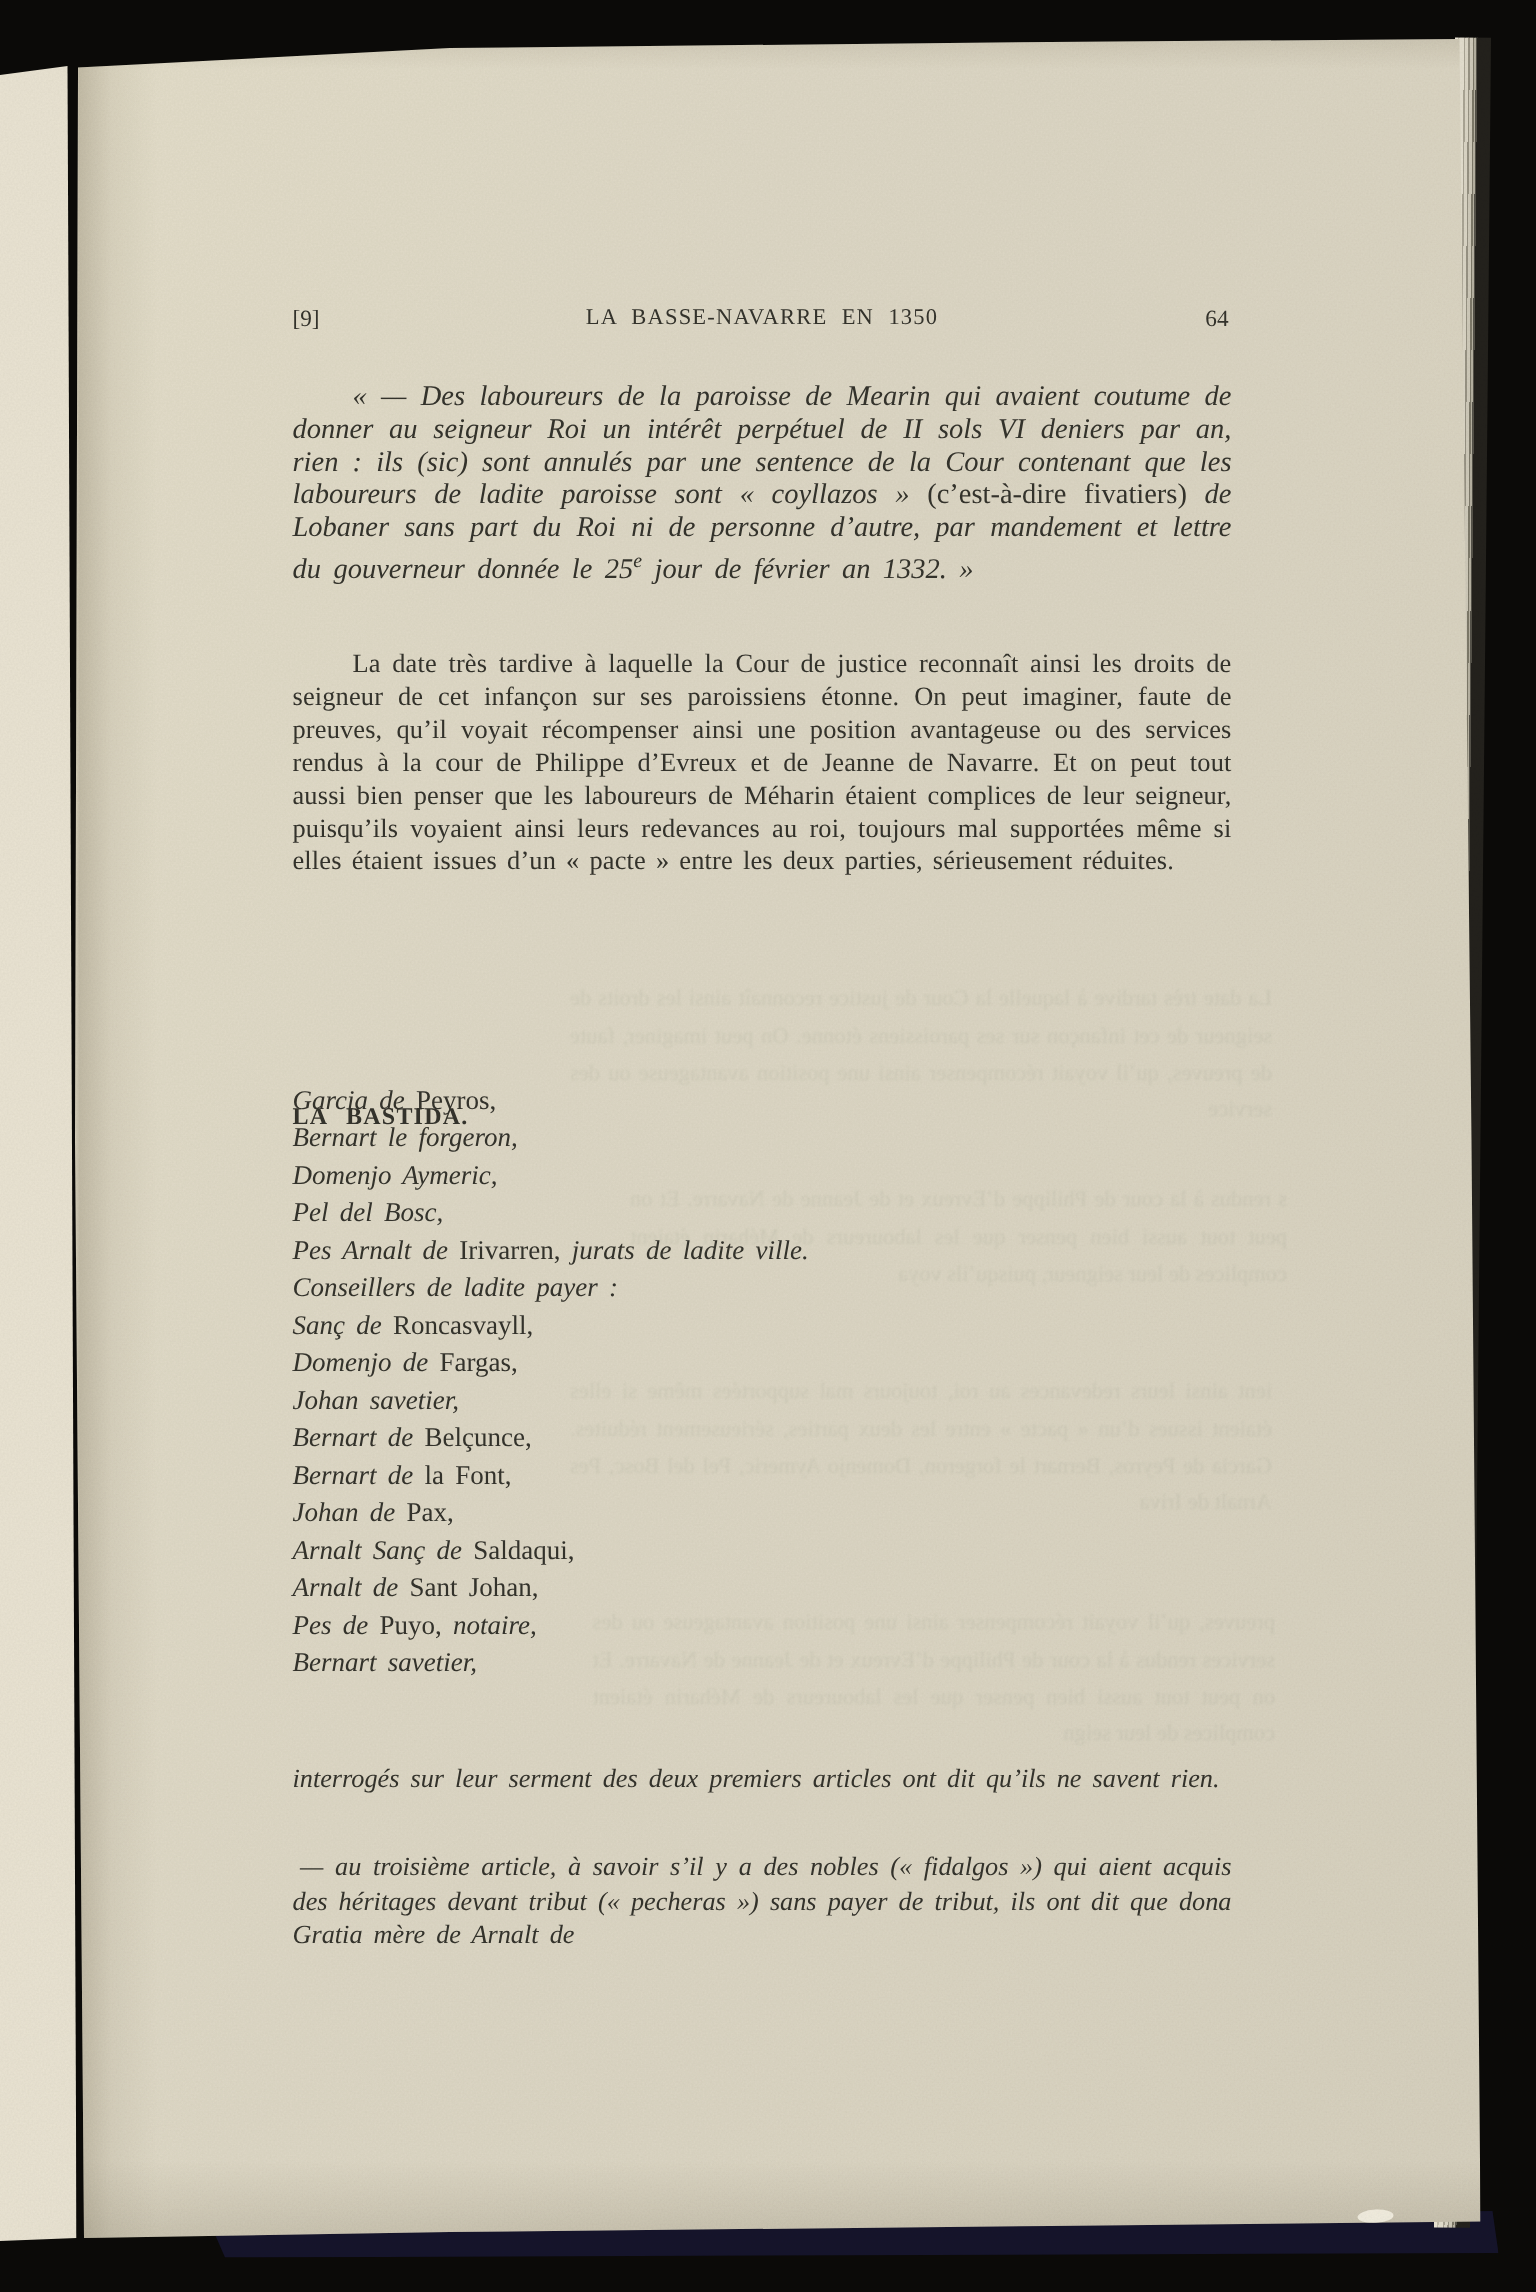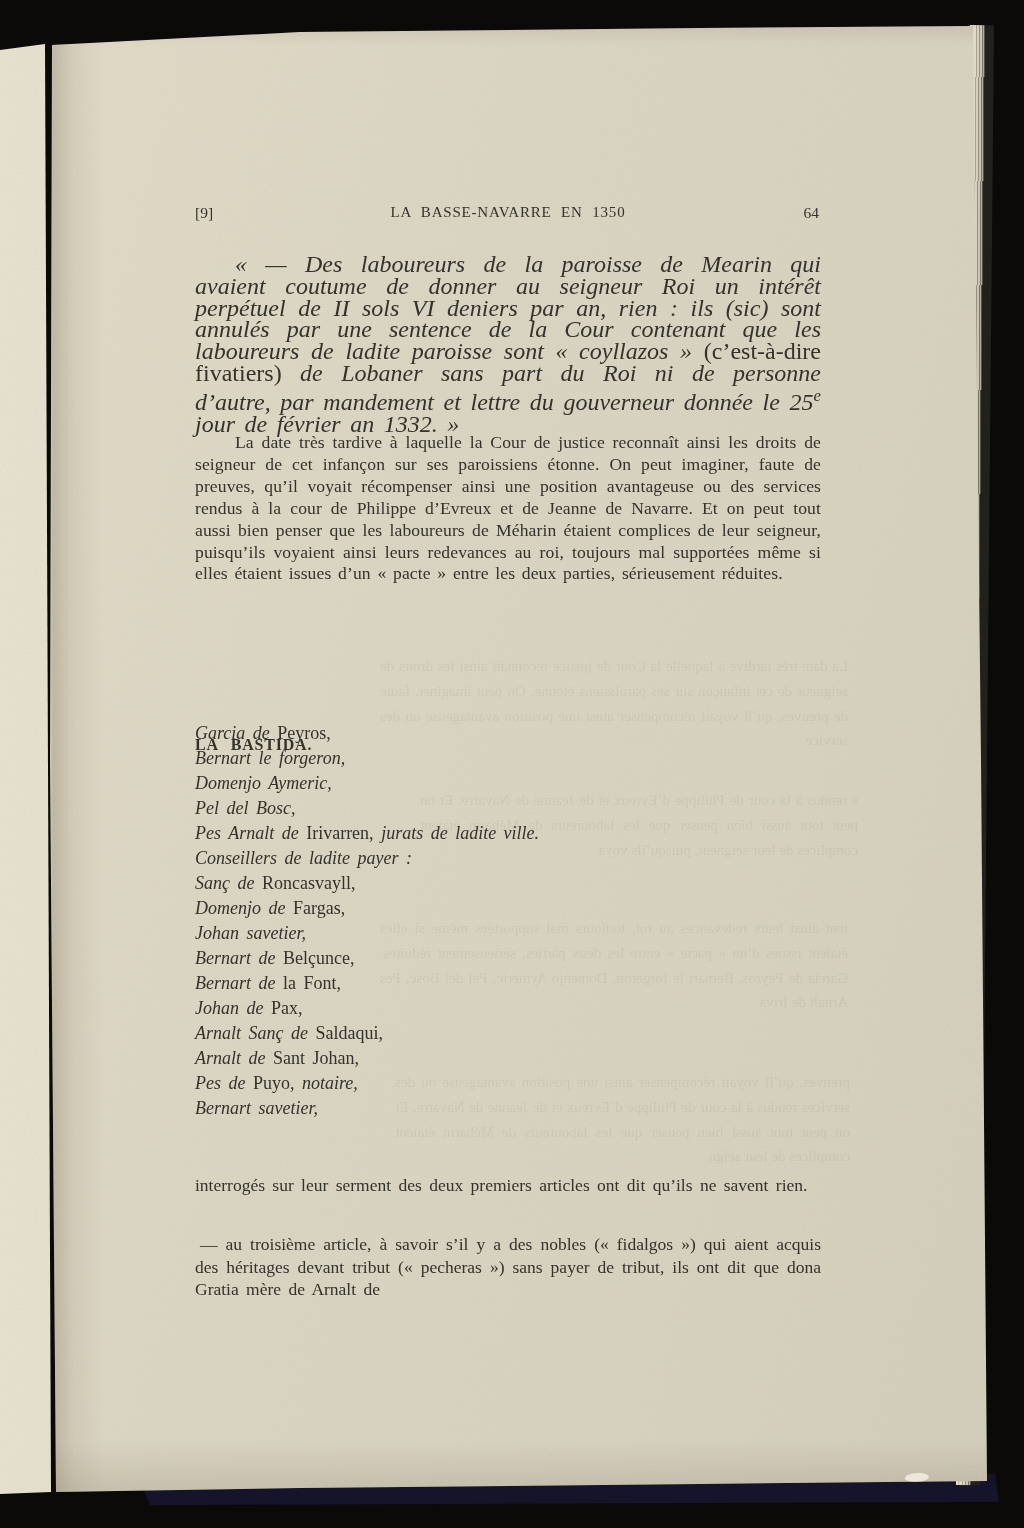--- a/index.html
+++ b/index.html
@@ -50,41 +50,41 @@
   }
   
   .text-block{position:absolute;left:195px;top:0;width:626px;}
   .text-block > *{position:absolute;left:0;right:0;margin:0;}
   .header-row{top:204px;height:24px;font-size:15.5px;}
   .header-marker{position:absolute;left:0;top:0;}
   .header-title{position:absolute;left:0;right:0;top:0;text-align:center;
     font-size:15px;letter-spacing:.8px;word-spacing:5px;}
   .header-pagenum{position:absolute;right:2px;top:0;}
   .quote{
-    top:254px;font-size:24px;line-height:21.8px;font-style:italic;
+    top:254px;font-size:19px;line-height:21.8px;font-style:italic;
     text-align:justify;text-indent:40px;word-spacing:3.5px;
   }
   .seg-roman{font-style:normal;}
   .seg-sup{font-size:70%;vertical-align:super;}
   .commentary{
     top:432px;font-size:17.6px;line-height:21.9px;
     text-align:justify;text-indent:40px;word-spacing:2.2px;letter-spacing:.1px;
   }
   .section-heading{
     top:736px;font-size:16px;font-weight:bold;
     letter-spacing:.8px;word-spacing:8px;
   }
   .roster{top:721px;font-size:18px;line-height:25px;font-style:italic;word-spacing:3px;}
   .roster .r{font-style:normal;}
   .note{
-    top:1174px;font-size:17.5px;line-height:22.8px;
+    top:1174px;font-size:17.5px;line-height:22.8px;font-style:italic;
     text-align:justify;word-spacing:3px;
   }
   .third{
-    top:1233px;font-size:17.5px;line-height:22.6px;
+    top:1233px;font-size:17.5px;line-height:22.6px;font-style:italic;
     text-align:justify;text-indent:5px;word-spacing:3px;
   }
   
   .ghost{
     position:absolute;transform:scaleX(-1);color:var(--ghost,#76846f);
     opacity:.12;filter:blur(.7px);font-size:15px;line-height:24.8px;
     text-align:justify;overflow:hidden;font-style:normal;
   }
   .ghost-1{left:380px;top:654px;width:468px;height:112px;}
   .ghost-2{left:420px;top:788px;width:438px;height:92px;}

